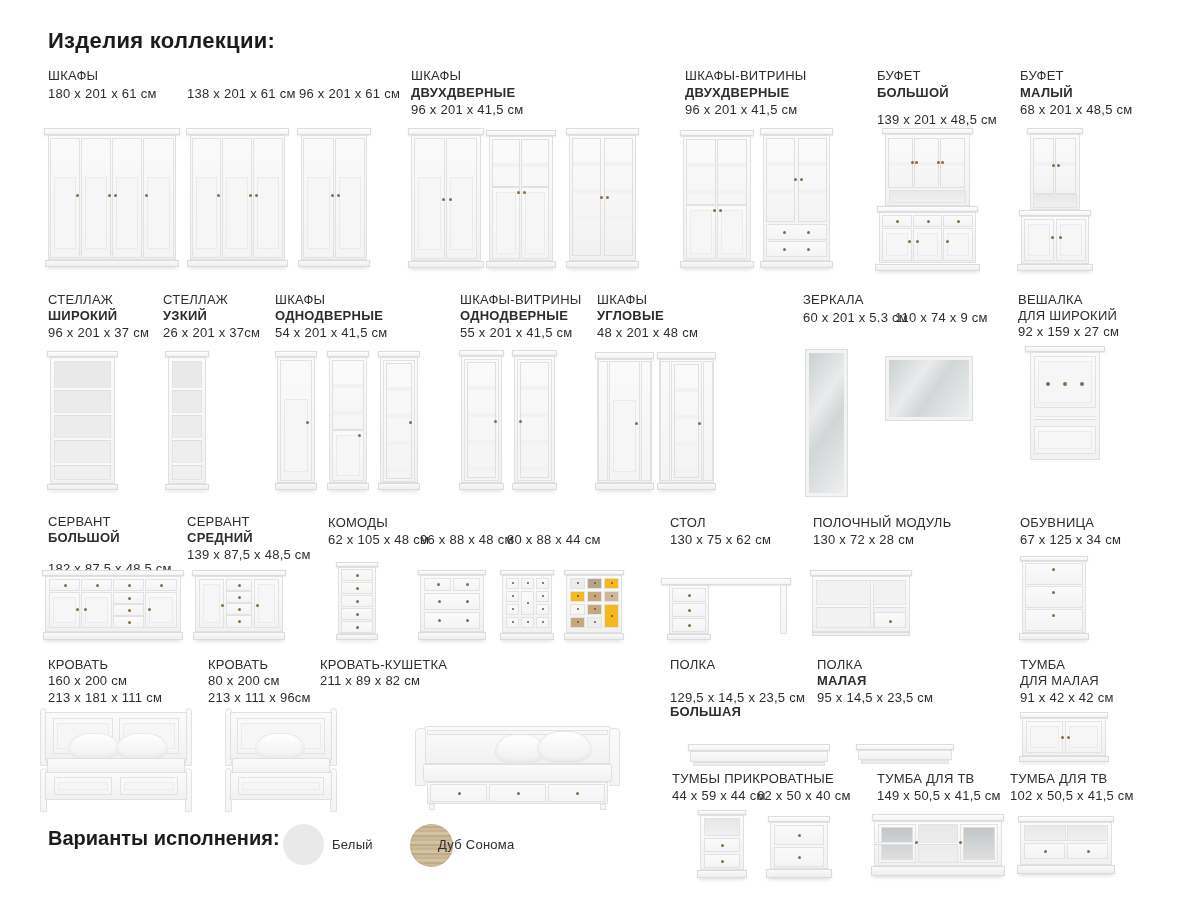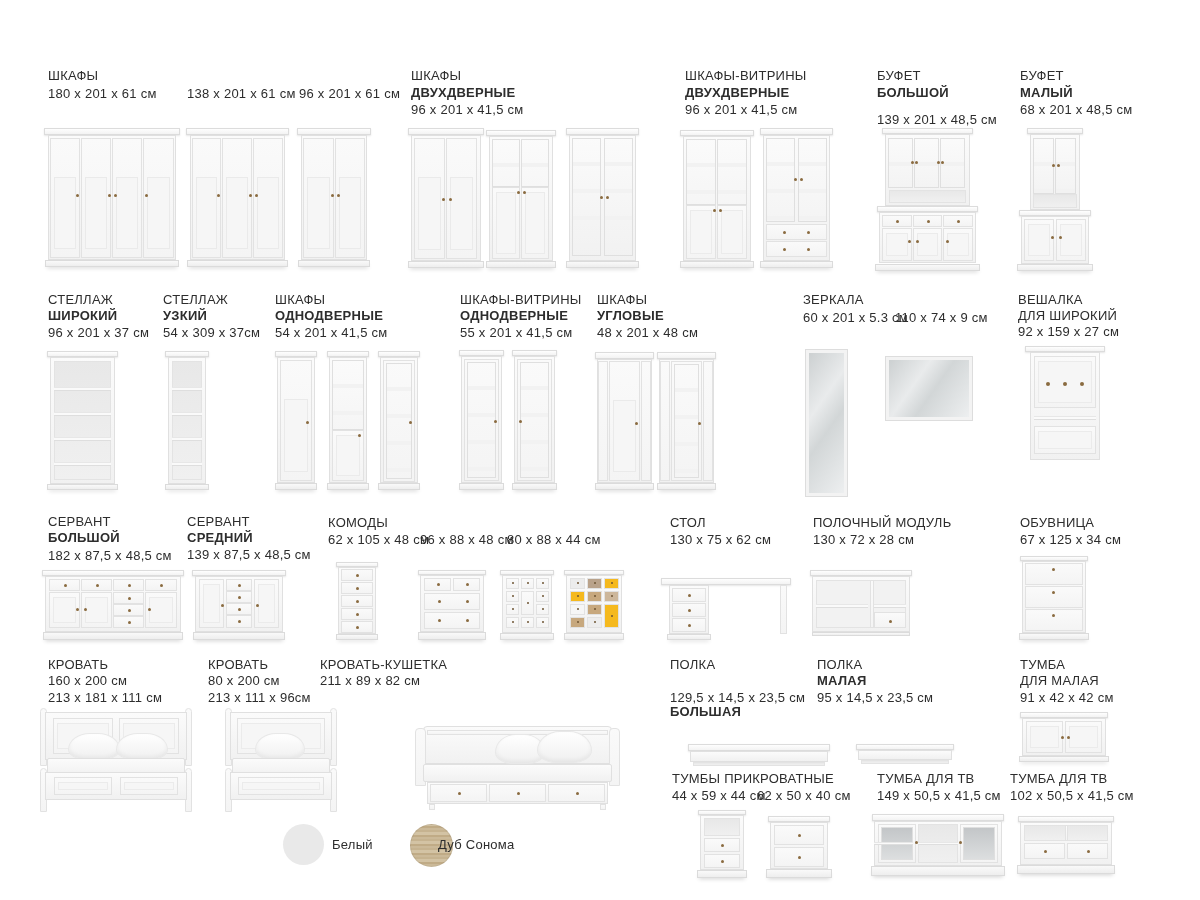--- a/index.html
+++ b/index.html
@@ -30,20 +30,21 @@
        border-radius:48% 48% 40% 40%/70% 70% 45% 45%;box-shadow:inset 0 -2px 4px rgba(0,0,0,.05)}
   .rnd{border-radius:4px 4px 0 0}
   .sw{position:absolute;width:41px;height:41px;border-radius:50%}
   .sw-white{background:#e9e9e9}
   .sw-oak{background:repeating-linear-gradient(0deg,#cbb998 0 2px,#c0ab86 2px 4px,#d3c3a4 4px 7px,#c6b390 7px 9px);border:1px solid rgba(0,0,0,.06)}
 </style>
 </head>
 <body>
 
 <div class="page">
+  <div class="title">Изделия коллекции:</div>
 
   <div class="tx" style="left:48px;top:68px">ШКАФЫ</div>
   <div class="tx" style="left:48px;top:86px">180 x 201 x 61 см</div>
   <div class="tx" style="left:187px;top:86px">138 x 201 x 61 см</div>
   <div class="tx" style="left:299px;top:86px">96 x 201 x 61 см</div>
 
   <div class="tx" style="left:411px;top:68px">ШКАФЫ</div>
   <div class="tx bd1" style="left:411px;top:85px">ДВУХДВЕРНЫЕ</div>
   <div class="tx" style="left:411px;top:102px">96 x 201 x 41,5 см</div>
 
@@ -58,21 +59,21 @@
   <div class="tx" style="left:1020px;top:68px">БУФЕТ</div>
   <div class="tx bd1" style="left:1020px;top:85px">МАЛЫЙ</div>
   <div class="tx" style="left:1020px;top:102px">68 x 201 x 48,5 см</div>
 
   <div class="tx" style="left:48px;top:292px">СТЕЛЛАЖ</div>
   <div class="tx bd1" style="left:48px;top:308px">ШИРОКИЙ</div>
   <div class="tx" style="left:48px;top:325px">96 x 201 x 37 см</div>
 
   <div class="tx" style="left:163px;top:292px">СТЕЛЛАЖ</div>
   <div class="tx bd1" style="left:163px;top:308px">УЗКИЙ</div>
-  <div class="tx" style="left:163px;top:325px">54 x 309 x 37см</div>
+  <div class="tx" style="left:163px;top:325px">26 x 201 x 37см</div>
 
   <div class="tx" style="left:275px;top:292px">ШКАФЫ</div>
   <div class="tx bd1" style="left:275px;top:308px">ОДНОДВЕРНЫЕ</div>
   <div class="tx" style="left:275px;top:325px">54 x 201 x 41,5 см</div>
 
   <div class="tx" style="left:460px;top:292px">ШКАФЫ-ВИТРИНЫ</div>
   <div class="tx bd1" style="left:460px;top:308px">ОДНОДВЕРНЫЕ</div>
   <div class="tx" style="left:460px;top:325px">55 x 201 x 41,5 см</div>
 
   <div class="tx" style="left:597px;top:292px">ШКАФЫ</div>
@@ -82,21 +83,21 @@
   <div class="tx" style="left:803px;top:292px">ЗЕРКАЛА</div>
   <div class="tx" style="left:803px;top:310px">60 x 201 x 5.3 см</div>
   <div class="tx" style="left:895px;top:310px">110 x 74 x 9 см</div>
 
   <div class="tx" style="left:1018px;top:292px">ВЕШАЛКА</div>
   <div class="tx" style="left:1018px;top:308px">ДЛЯ ШИРОКИЙ</div>
   <div class="tx" style="left:1018px;top:324px">92 x 159 x 27 см</div>
 
   <div class="tx" style="left:48px;top:514px">СЕРВАНТ</div>
   <div class="tx bd1" style="left:48px;top:530px">БОЛЬШОЙ</div>
-  <div class="tx" style="left:48px;top:548px">182 x 87,5 x 48,5 см</div>
+  <div class="tx" style="left:48px;top:561px">182 x 87,5 x 48,5 см</div>
 
   <div class="tx" style="left:187px;top:514px">СЕРВАНТ</div>
   <div class="tx bd1" style="left:187px;top:530px">СРЕДНИЙ</div>
   <div class="tx" style="left:187px;top:547px">139 x 87,5 x 48,5 см</div>
 
   <div class="tx" style="left:328px;top:515px">КОМОДЫ</div>
   <div class="tx" style="left:328px;top:532px">62 x 105 x 48 см</div>
   <div class="tx" style="left:420px;top:532px">96 x 88 x 48 см</div>
   <div class="tx" style="left:507px;top:532px">80 x 88 x 44 см</div>
 
@@ -665,17 +666,18 @@
     <div class="y" style="left:0;right:0;top:6px;bottom:9px"></div>
     <div class="o" style="left:4px;right:4px;top:9px;height:16px"></div>
     <div class="d" style="left:45px;width:3px;top:9px;height:16px"></div>
     <div class="d" style="left:4px;width:41px;top:27px;height:16px"></div>
       <div class="k" style="left:24px;top:34px"></div>
     <div class="d" style="left:47px;width:41px;top:27px;height:16px"></div>
       <div class="k" style="left:67px;top:34px"></div>
     <div class="b" style="left:-3px;right:-3px;bottom:0;height:9px"></div>
   </div>
 
+  <div class="vtitle" style="left:48px;top:827px">Варианты исполнения:</div>
   <div class="sw sw-white" style="left:283px;top:824px"></div>
   <div class="tx" style="left:332px;top:837px">Белый</div>
   <div class="sw sw-oak" style="left:410px;top:824px"></div>
   <div class="tx" style="left:438px;top:837px">Дуб Сонома</div>
 </div>
 
 </body></html>

